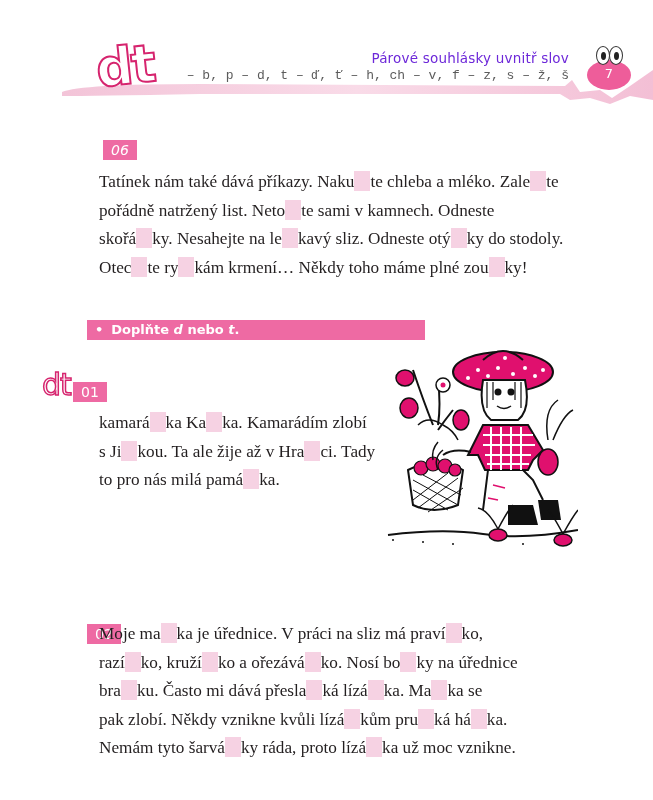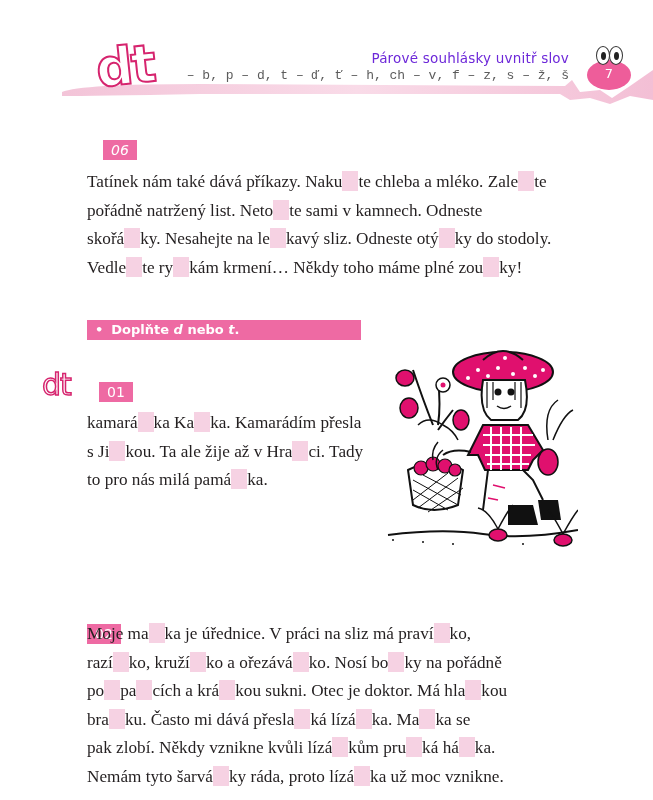--- a/index.html
+++ b/index.html
@@ -48,28 +48,28 @@
 
   .num-badge {
     position:absolute; height:20px; padding:0 8px;
     background:#ee6aa3; color:#ffffff;
     font-family:"DejaVu Sans", sans-serif; font-style:italic;
     font-size:14px; line-height:20px;
   }
   .num-badge.plain { font-style:normal; }
 
   .para { position:absolute; left:87px; font-size:17.2px; line-height:28.6px; white-space:nowrap; }
-  .para .line { display:block; height:28.6px; }
+  .para .line { display:block; height:28.6px;margin-left:12px; }
   .blank {
     display:inline-block; width:16px; height:20px;
     background:#f6d2e3; vertical-align:-4px;
   }
 
   .instr-bar {
-    position:absolute; left:87px; top:320px; width:274px; height:20px;
+    position:absolute; left:87px; top:320px; width:338px; height:20px;
     background:#ee6aa3; color:#ffffff;
     font-family:"DejaVu Sans", sans-serif; font-weight:bold;
     font-size:13px; line-height:20px;
   }
   .instr-bar .dot { margin:0 8px 0 8px; }
   .instr-bar i { font-style:italic; }
 
   .side-dt {
     position:absolute; left:42px; top:370px;
     font-family:"DejaVu Sans", sans-serif; font-size:30px; line-height:30px;
@@ -100,32 +100,32 @@
     <span class="eye" style="left:22px"></span>
     <span class="page-num">7</span>
   </div>
 </div>
 
 <div class="num-badge" style="left:87px; top:140px;margin-left:16px;">06</div>
 <div class="para" style="top:168px;">
   <span class="line"><span>Tatínek nám také dává příkazy. Naku</span><span class="blank"></span><span>te chleba a mléko. Zale</span><span class="blank"></span><span>te</span></span>
   <span class="line"><span>pořádně natržený list. Neto</span><span class="blank"></span><span>te sami v kamnech. Odneste</span></span>
   <span class="line"><span>skořá</span><span class="blank"></span><span>ky. Nesahejte na le</span><span class="blank"></span><span>kavý sliz. Odneste otý</span><span class="blank"></span><span>ky do stodoly.</span></span>
-  <span class="line"><span>Vedle</span><span class="blank"></span><span>te ry</span><span class="blank"></span><span>kám krmení… Někdy toho máme plné zou</span><span class="blank"></span><span>ky!</span></span>
+  <span class="line"><span>Otec</span><span class="blank"></span><span>te ry</span><span class="blank"></span><span>kám krmení… Někdy toho máme plné zou</span><span class="blank"></span><span>ky!</span></span>
 </div>
 
 <div class="instr-bar">
   <span class="dot">•</span><span>Doplňte </span><i>d</i><span> nebo </span><i>t</i><span>.</span>
 </div>
 
 <div class="side-dt">dt</div>
 
-<div class="num-badge plain" style="left:99px; top:382px;">01</div>
+<div class="num-badge plain" style="left:73px; top:382px;">01</div>
 <div class="para" style="top:409px;">
-  <span class="line"><span>kamará</span><span class="blank"></span><span>ka Ka</span><span class="blank"></span><span>ka. Kamarádím přesla</span></span>
+  <span class="line"><span>kamará</span><span class="blank"></span><span>ka Ka</span><span class="blank"></span><span>ka. Kamarádím zlobí</span></span>
   <span class="line"><span>s Ji</span><span class="blank"></span><span>kou. Ta ale žije až v Hra</span><span class="blank"></span><span>ci. Tady</span></span>
   <span class="line"><span>to pro nás milá pamá</span><span class="blank"></span><span>ka.</span></span>
 </div>
 
 <svg class="illus" viewBox="0 0 195 222">
 
   <path d="M5 205 Q60 198 100 204 T195 200" stroke="#111" stroke-width="2" fill="none"></path>
 
   <path d="M30 40 Q40 70 50 95 M55 50 Q58 75 55 95 M70 80 Q62 90 55 100" stroke="#111" stroke-width="2" fill="none"></path>
   <ellipse cx="22" cy="48" rx="9" ry="8" fill="#e0106e" stroke="#111" stroke-width="1.5"></ellipse>
@@ -188,18 +188,17 @@
       <circle cx="10" cy="210" r="1"></circle>
       <circle cx="40" cy="212" r="1"></circle>
       <circle cx="70" cy="214" r="1"></circle>
       <circle cx="140" cy="214" r="1"></circle>
     </g>
 </svg>
 
 <div class="num-badge plain" style="left:87px; top:624px;">02</div>
 <div class="para" style="top:620px;">
   <span class="line"><span>Moje ma</span><span class="blank"></span><span>ka je úřednice. V práci na sliz má praví</span><span class="blank"></span><span>ko,</span></span>
-  <span class="line"><span>razí</span><span class="blank"></span><span>ko, kruží</span><span class="blank"></span><span>ko a ořezává</span><span class="blank"></span><span>ko. Nosí bo</span><span class="blank"></span><span>ky na pořádně</span></span>
-  <span class="line"><span>po</span><span class="blank"></span><span>pa</span><span class="blank"></span><span>cích a krá</span><span class="blank"></span><span>kou sukni. Otec je doktor.  Má hla</span><span class="blank"></span><span>kou</span></span>
+  <span class="line"><span>razí</span><span class="blank"></span><span>ko, kruží</span><span class="blank"></span><span>ko a ořezává</span><span class="blank"></span><span>ko. Nosí bo</span><span class="blank"></span><span>ky na úřednice</span></span>
   <span class="line"><span>bra</span><span class="blank"></span><span>ku. Často mi dává přesla</span><span class="blank"></span><span>ká lízá</span><span class="blank"></span><span>ka. Ma</span><span class="blank"></span><span>ka se</span></span>
   <span class="line"><span>pak zlobí. Někdy vznikne kvůli lízá</span><span class="blank"></span><span>kům pru</span><span class="blank"></span><span>ká há</span><span class="blank"></span><span>ka.</span></span>
   <span class="line"><span>Nemám tyto šarvá</span><span class="blank"></span><span>ky ráda, proto lízá</span><span class="blank"></span><span>ka už moc vznikne.</span></span>
 </div>
 
 </body></html>

